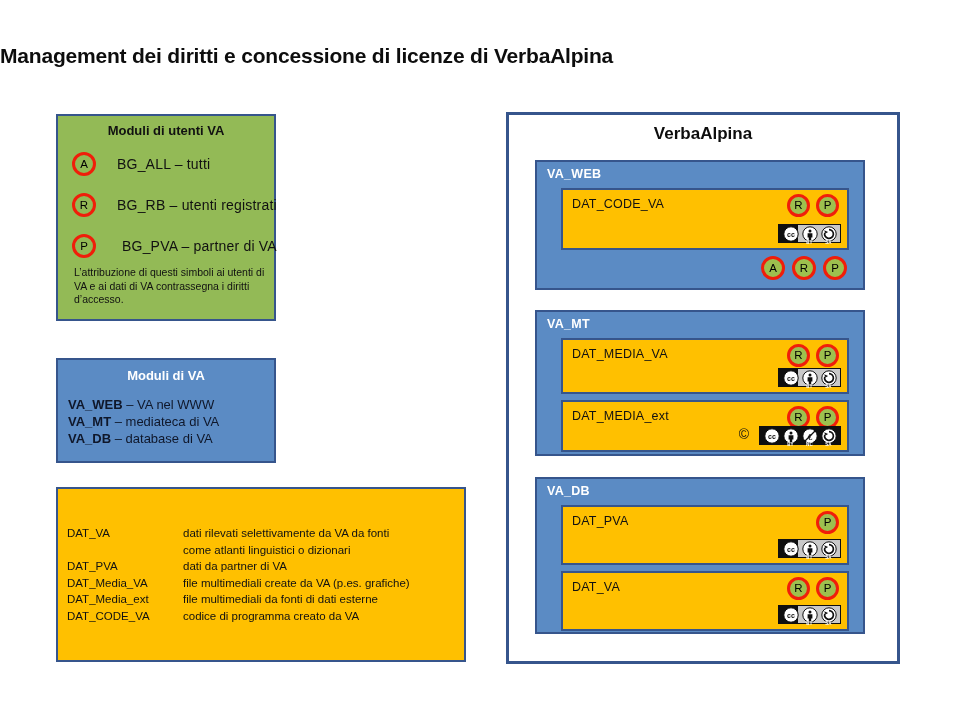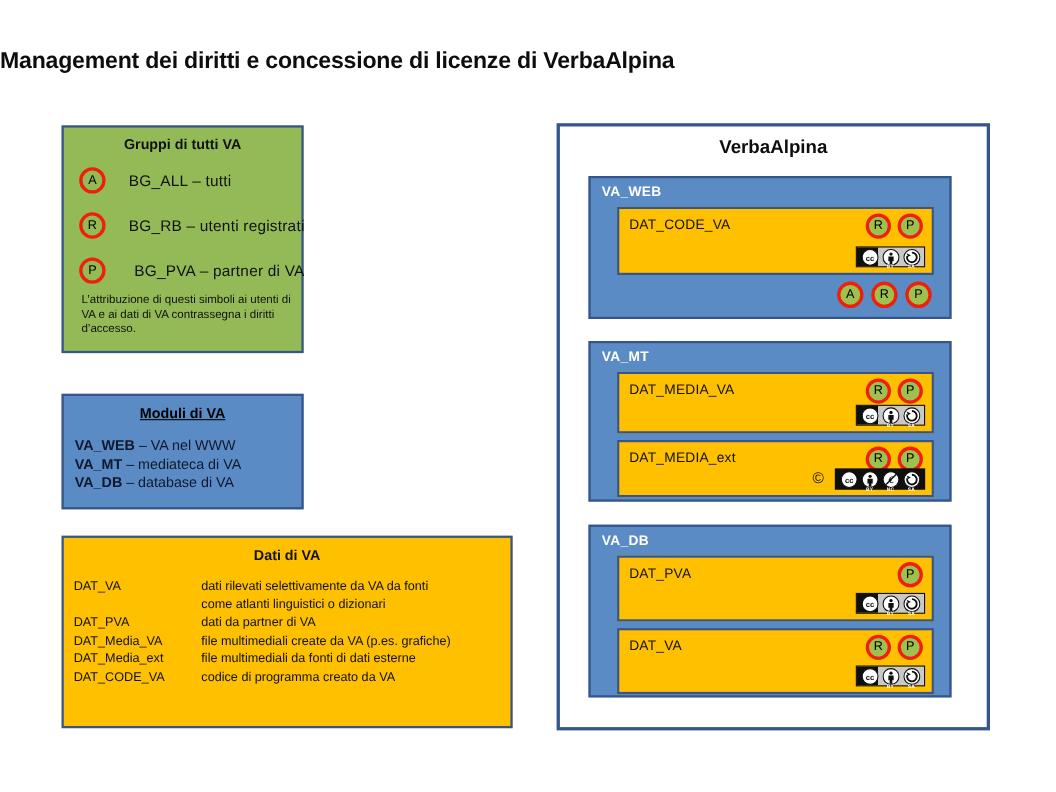--- a/index.html
+++ b/index.html
@@ -103,21 +103,21 @@
 
   .group-row .badge { position: absolute; left: 0; top: 0; }
 
   
   #modules-box {
     left: 56px;
     top: 358px;
     width: 220px;
     height: 105px;
   }
-  #modules-box .panel-heading { margin-top: 8px; color: #000000; text-decoration: underline; }
+  #modules-box .panel-heading { margin-top: 8px; color: #ffffff; }
   .module-list {
     position: absolute;
     left: 10px;
     top: 36px;
     font-size: 13px;
     line-height: 17px;
     color: #0f172a;
   }
   .module-list b { font-weight: bold; }
 
@@ -260,21 +260,21 @@
     display: flex;
     gap: 7px;
   }
 </style>
 </head>
 <body>
 
 <div id="page-title">Management dei diritti e concessione di licenze di VerbaAlpina</div>
 
 <div class="panel green-panel" id="groups-box">
-  <div class="panel-heading">Gruppi di tutti VA</div>
+  <div class="panel-heading">Moduli di utenti VA</div>
 
   <div class="group-row" id="group-row-0">
     <span class="badge on-green">A</span>
     <span class="group-label">BG_ALL – tutti</span>
   </div>
   <div class="group-row" id="group-row-1">
     <span class="badge on-green">R</span>
     <span class="group-label">BG_RB – utenti  registrati</span>
   </div>
   <div class="group-row" id="group-row-2">
@@ -288,21 +288,20 @@
 <div class="panel blue-panel" id="modules-box">
   <div class="panel-heading">Moduli di VA</div>
   <div class="module-list">
     <div><b>VA_WEB</b><span> – VA nel WWW</span></div>
     <div><b>VA_MT</b><span> – mediateca di VA</span></div>
     <div><b>VA_DB</b><span> –  database di VA</span></div>
   </div>
 </div>
 
 <div class="panel orange-panel" id="data-box">
-  <div class="panel-heading">Dati di VA</div>
   <table class="data-table">
     <tbody>
       <tr>
         <td class="key">DAT_VA</td>
         <td class="desc">dati rilevati selettivamente da VA da fonti</td>
       </tr>
       <tr>
         <td class="key"></td>
         <td class="desc">come atlanti linguistici o dizionari</td>
       </tr>

